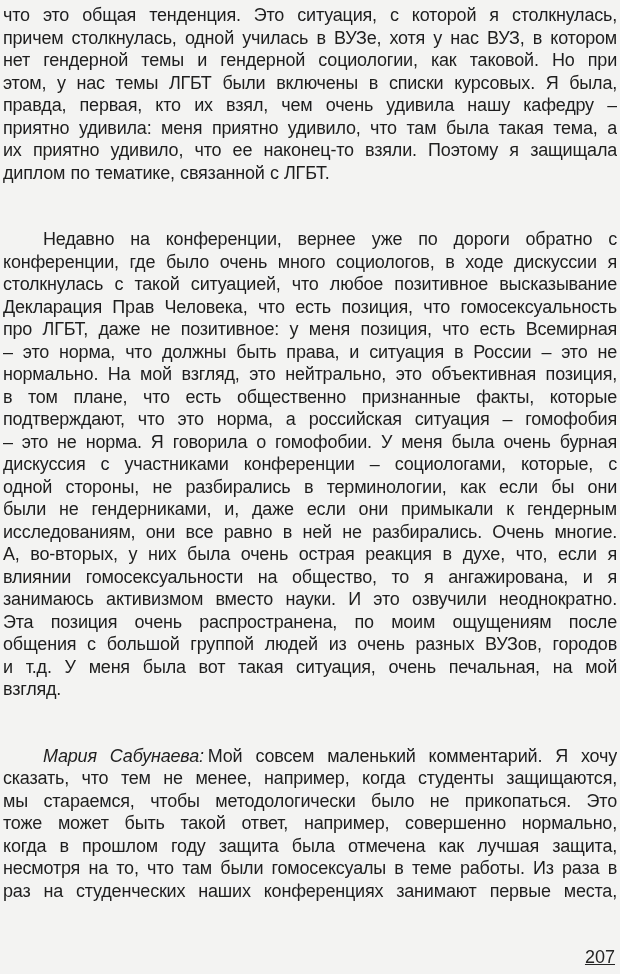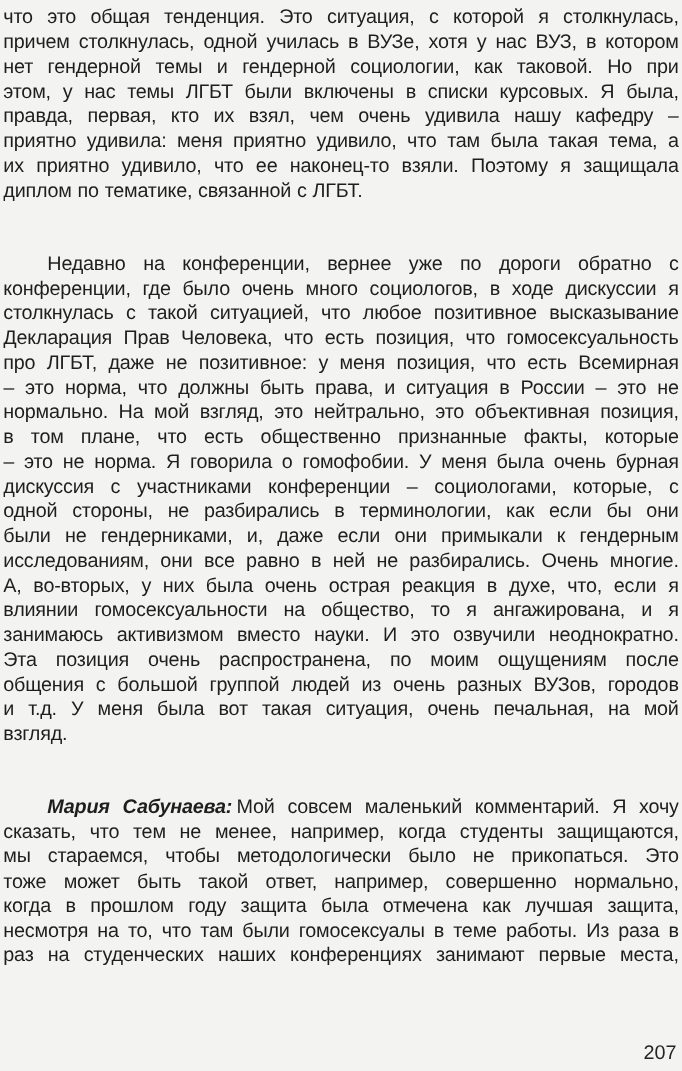--- a/index.html
+++ b/index.html
@@ -31,31 +31,32 @@
     letter-spacing: -0.2px;
     word-spacing: 0.5px;
     text-align: justify;
     text-align-last: justify;
     white-space: nowrap; 
   }
   .line { white-space: normal; }
   .line.last { text-align-last: left; }
   .line.indent { padding-left: 40px; margin-top: 44px; }
   .speaker {
-    font-weight: bold;
+    font-weight: normal;
     font-style: italic;
     padding-right: 4px;
   }
   .page-number {
     position: absolute;
     right: 5px;
     bottom: 6px;
     font-size: 18px;
     letter-spacing: 0;
     color: #242424;
+    text-decoration: underline;
   }
 </style>
 </head>
 <body>
 
 <main class="page">
   <section class="para">
       <div class="line">что это общая тенденция. Это ситуация, с которой я столкнулась,</div>
       <div class="line">причем столкнулась, одной училась в ВУЗе, хотя у нас ВУЗ, в котором</div>
       <div class="line">нет гендерной темы и гендерной социологии, как таковой. Но при</div>
@@ -68,20 +69,21 @@
 
   <section class="para gap-conference">
       <div class="line indent">Недавно на конференции, вернее уже по дороги обратно с</div>
       <div class="line">конференции, где было очень много социологов, в ходе дискуссии я</div>
       <div class="line">столкнулась с такой ситуацией, что любое позитивное высказывание</div>
       <div class="line">Декларация Прав Человека, что есть позиция, что гомосексуальность</div>
       <div class="line">про ЛГБТ, даже не позитивное: у меня позиция, что есть Всемирная</div>
       <div class="line">– это норма, что должны быть права, и ситуация в России – это не</div>
       <div class="line">нормально. На мой взгляд, это нейтрально, это объективная позиция,</div>
       <div class="line">в том плане, что есть общественно признанные факты, которые</div>
+      <div class="line">подтверждают, что это норма, а российская ситуация – гомофобия</div>
       <div class="line">– это не норма. Я говорила о гомофобии. У меня была очень бурная</div>
       <div class="line">дискуссия с участниками конференции – социологами, которые, с</div>
       <div class="line">одной стороны, не разбирались в терминологии, как если бы они</div>
       <div class="line">были не гендерниками, и, даже если они примыкали к гендерным</div>
       <div class="line">исследованиям, они все равно в ней не разбирались. Очень многие.</div>
       <div class="line">А, во-вторых, у них была очень острая реакция в духе, что, если я</div>
       <div class="line">влиянии гомосексуальности на общество, то я ангажирована, и я</div>
       <div class="line">занимаюсь активизмом вместо науки. И это озвучили неоднократно.</div>
       <div class="line">Эта позиция очень распространена, по моим ощущениям после</div>
       <div class="line">общения с большой группой людей из очень разных ВУЗов, городов</div>

